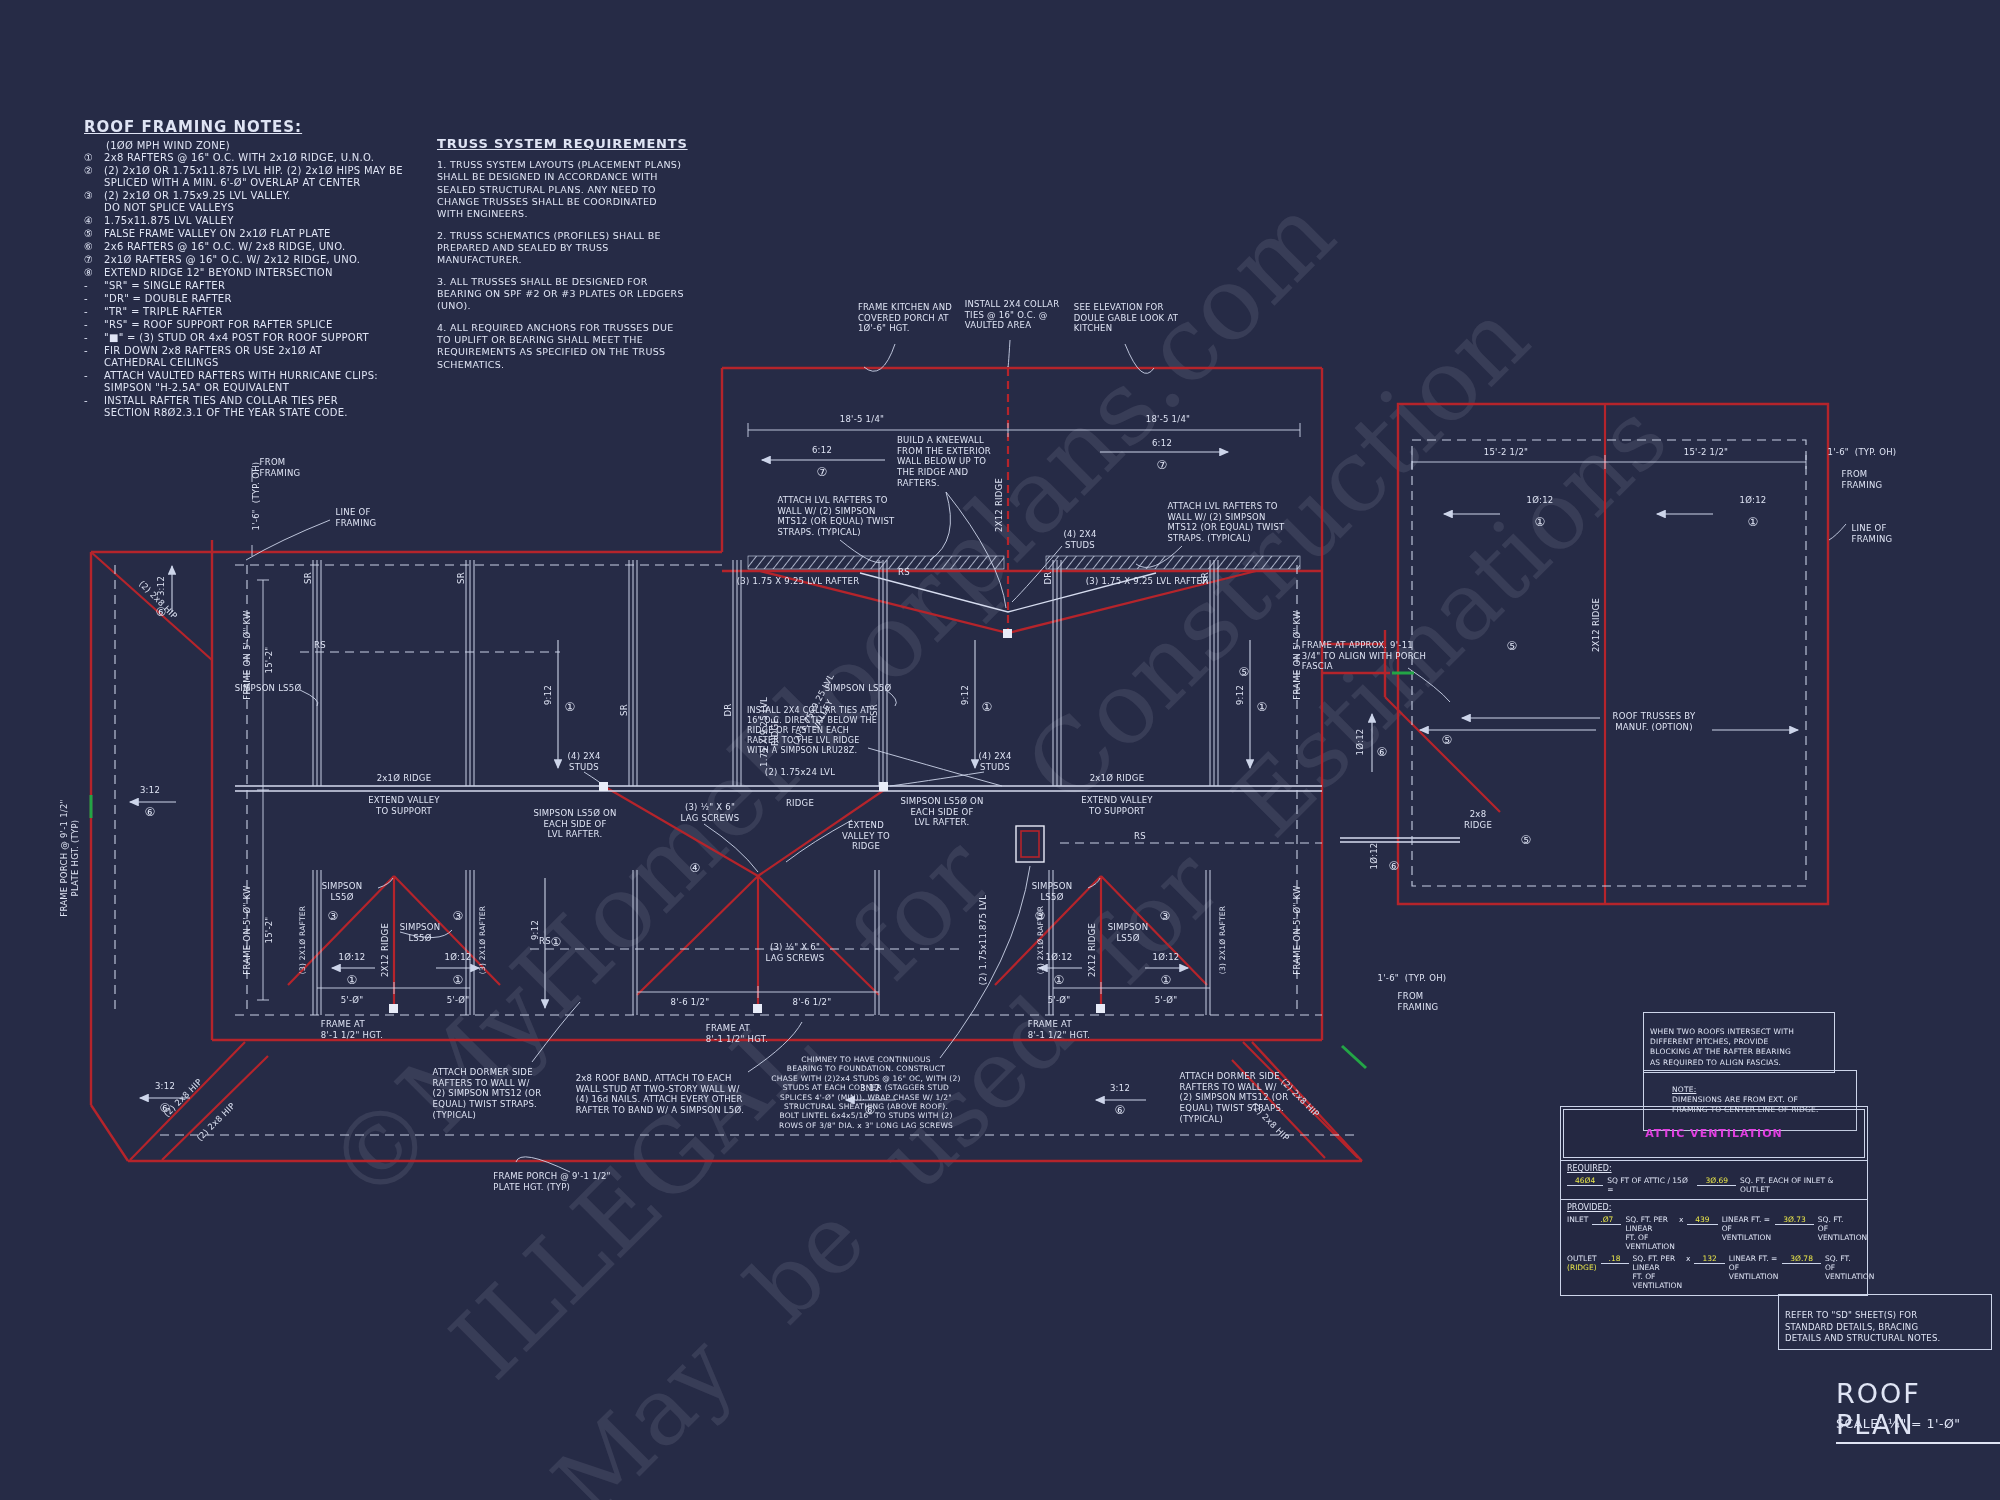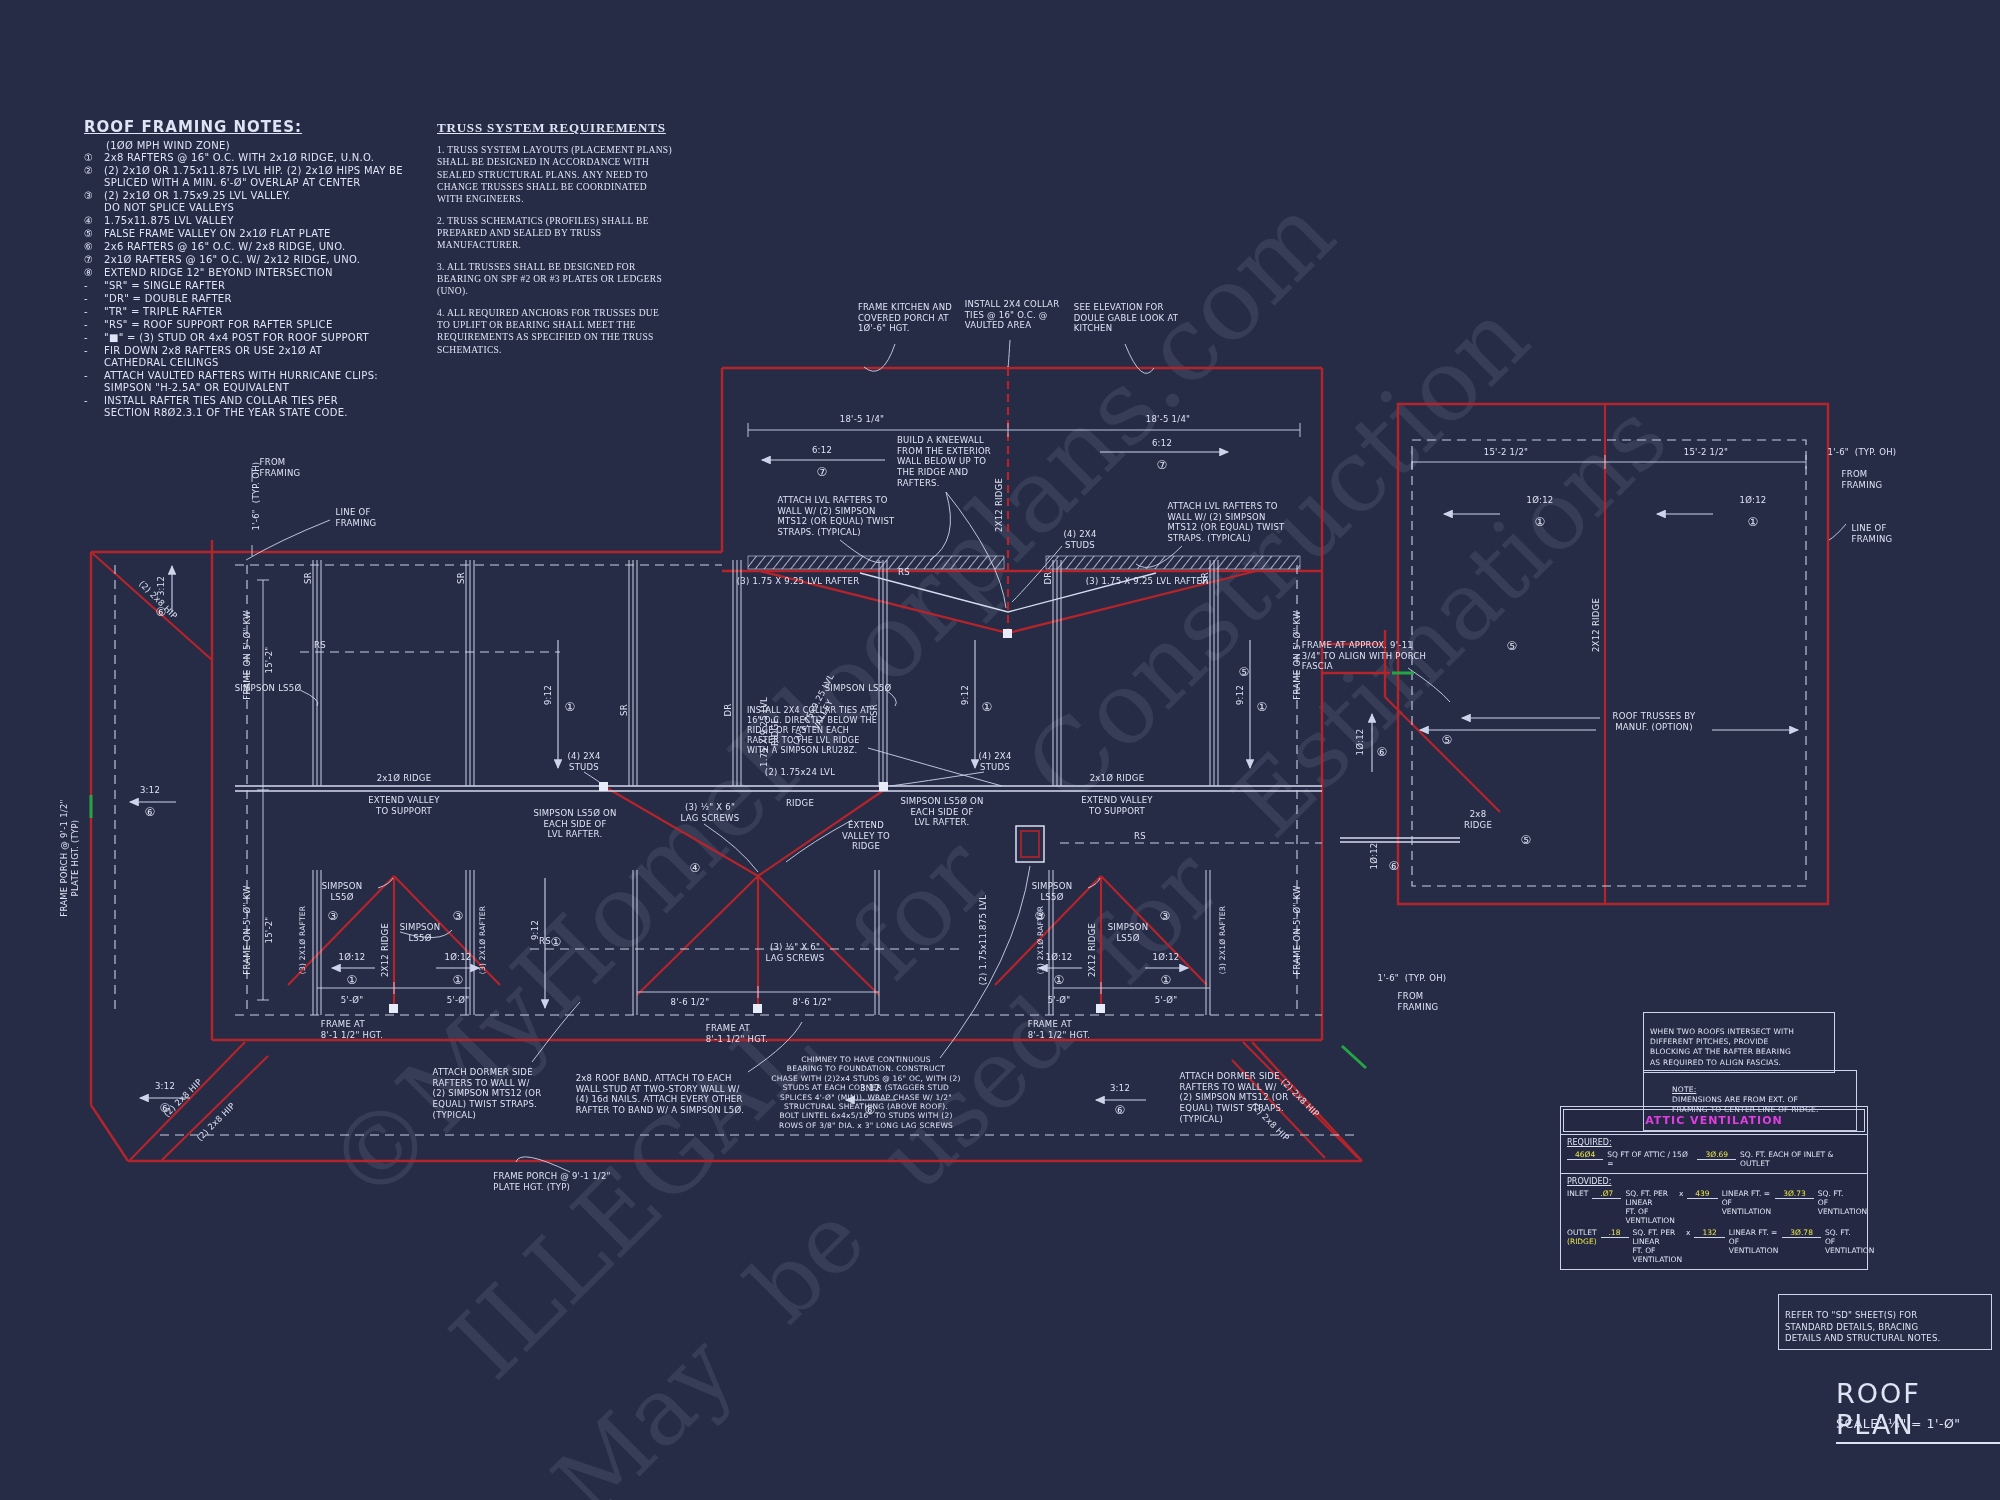--- a/index.html
+++ b/index.html
@@ -18,31 +18,31 @@
   .rm62{transform:translate(-50%,-50%) rotate(-62deg);}
   .sym{font-size:12px;}
   .t7{font-size:7.5px;} .t8{font-size:8px;}
   
   .notes{position:absolute;left:84px;top:118px;width:348px;}
   .notes h1{font-size:15px;margin:0 0 4px 0;letter-spacing:1px;text-decoration:underline;font-weight:bold;}
   .notes .sub{font-size:10px;margin-left:22px;letter-spacing:.3px;}
   .nrow{display:flex;font-size:10px;letter-spacing:.3px;line-height:1.2;margin-top:1px;}
   .nn{width:20px;flex:none;}
   .nt{white-space:pre-line;}
-  .truss{position:absolute;left:437px;top:120px;width:272px;font-family:Liberation Serif, serif;}
+  .truss{position:absolute;left:437px;top:136px;width:272px;}
   .truss h1{font-size:13px;margin:0 0 8px 0;letter-spacing:.8px;text-decoration:underline;font-weight:bold;}
   .tpar{font-size:9.5px;letter-spacing:.3px;line-height:1.3;margin-bottom:9px;white-space:pre-line;}
   
   .box{position:absolute;border:1px solid #cdd5ea;padding:4px 6px;font-size:7.5px;line-height:1.35;
        letter-spacing:.2px;white-space:pre-line;}
   .box .bt{text-decoration:underline;}
   
   .attic{position:absolute;left:1560px;top:1106px;width:306px;border:1px solid #cdd5ea;background:rgba(0,0,0,.05);}
   .attic .hd{border:1px solid #cdd5ea;margin:2px;text-align:center;color:#e03ee0;font-size:11px;
-             letter-spacing:1px;padding:4px 0;font-weight:bold;}
+             letter-spacing:1px;padding:17px 0;font-weight:bold;}
   .attic .sec{border-top:1px solid #cdd5ea;padding:3px 6px 5px 6px;font-size:7.5px;}
   .attic .shd{text-decoration:underline;font-size:8px;margin-bottom:2px;}
   .row{display:flex;align-items:flex-start;gap:4px;margin-top:3px;flex-wrap:nowrap;}
   .val{color:#e9e64a;border-bottom:1px solid #cdd5ea;padding:0 8px;white-space:nowrap;}
   .cell{white-space:pre-line;line-height:1.2;}
   .ylw{color:#e9e64a;margin-top:24px;}
   
   .ttl{position:absolute;font-size:27px;letter-spacing:2px;border-bottom:2px solid #dfe4f4;padding-bottom:2px;}
   .scl{position:absolute;font-size:12.5px;letter-spacing:.5px;}
 </style>

